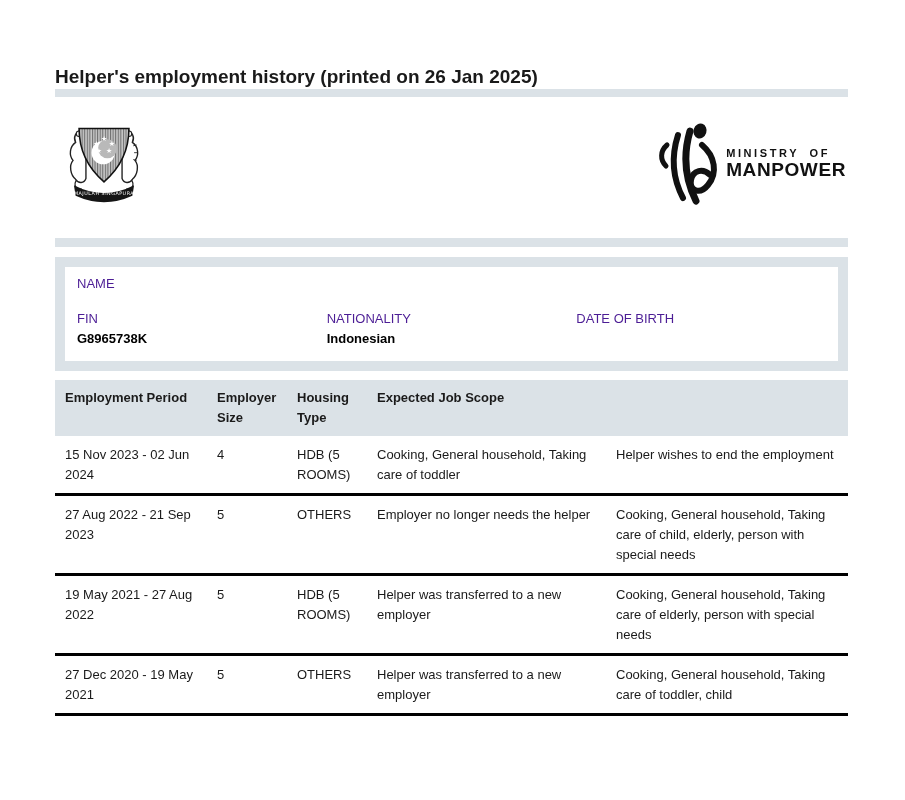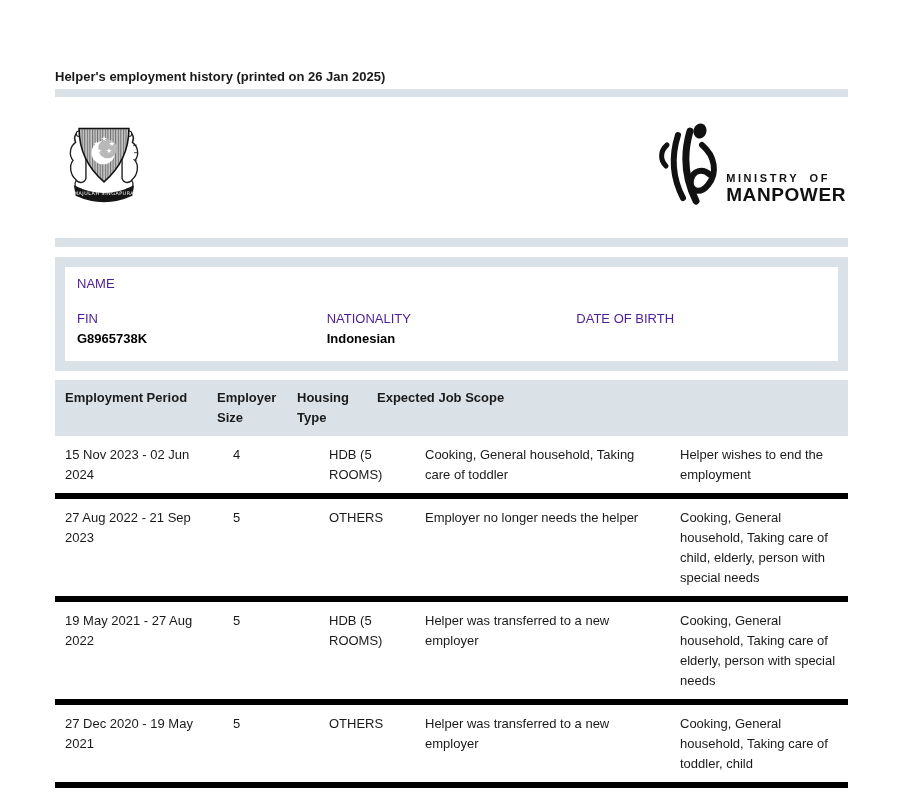--- a/index.html
+++ b/index.html
@@ -3,29 +3,29 @@
 <meta charset="utf-8">
 <style>
   html,body{margin:0;padding:0;background:#ffffff;}
   body{
     width:905px;height:800px;overflow:hidden;
     font-family:"Liberation Sans","DejaVu Sans",sans-serif;
     font-size:13px;color:#1a1a1a;-webkit-font-smoothing:antialiased;
   }
   .content{width:793px;margin-left:55px;padding-top:69px;}
 
-  .doc-title{font-weight:bold;font-size:13px;line-height:16px;margin:0;}
+  .doc-title{font-weight:bold;font-size:19px;line-height:16px;margin:0;}
   .band{height:8px;background:#dbe2e7;margin-top:4px;}
 
   .logos-row{
     margin-top:21px;height:90px;
     display:flex;justify-content:space-between;align-items:center;
   }
   .coat{width:86px;height:88px;margin-left:6px;}
-  .mom-logo{display:flex;align-items:flex-end;margin-right:2px;}
+  .mom-logo{display:flex;align-items:center;margin-right:2px;}
   .mom-mark{width:64px;height:84px;}
   .mom-text{margin-left:4px;color:#111;}
   .mom-line1{font-size:11px;font-weight:700;letter-spacing:2.6px;word-spacing:5px;line-height:14px;}
   .mom-line2{font-size:19px;font-weight:800;letter-spacing:0.6px;line-height:20px;}
 
   .divider-band{height:9px;background:#dbe2e7;margin-top:30px;}
 
   .profile-panel{
     margin-top:10px;
     border:10px solid #dbe2e7;background:#fff;
@@ -36,22 +36,21 @@
   .profile-grid{display:grid;grid-template-columns:1fr 1fr 1fr;margin-top:15px;}
 
   .emp-table{margin-top:9px;}
   .t-grid{display:grid;grid-template-columns:152px 80px 80px 239px 1fr;}
   .t-head{
     background:#dbe2e7;font-weight:bold;
     padding:8px 0 8px 10px;line-height:20px;
   }
   .t-row{
     padding:9px 0 8px 10px;line-height:20px;
-    border-bottom:6px solid #000000;
-    gap:16px;
+    border-bottom:3px solid #000000;
   }
   .t-cell{padding-right:8px;}
 </style>
 </head>
 <body>
 
 <div class="content">
 
   <h1 class="doc-title">Helper's employment history (printed on 26 Jan 2025)</h1>
   <div class="band"></div>

